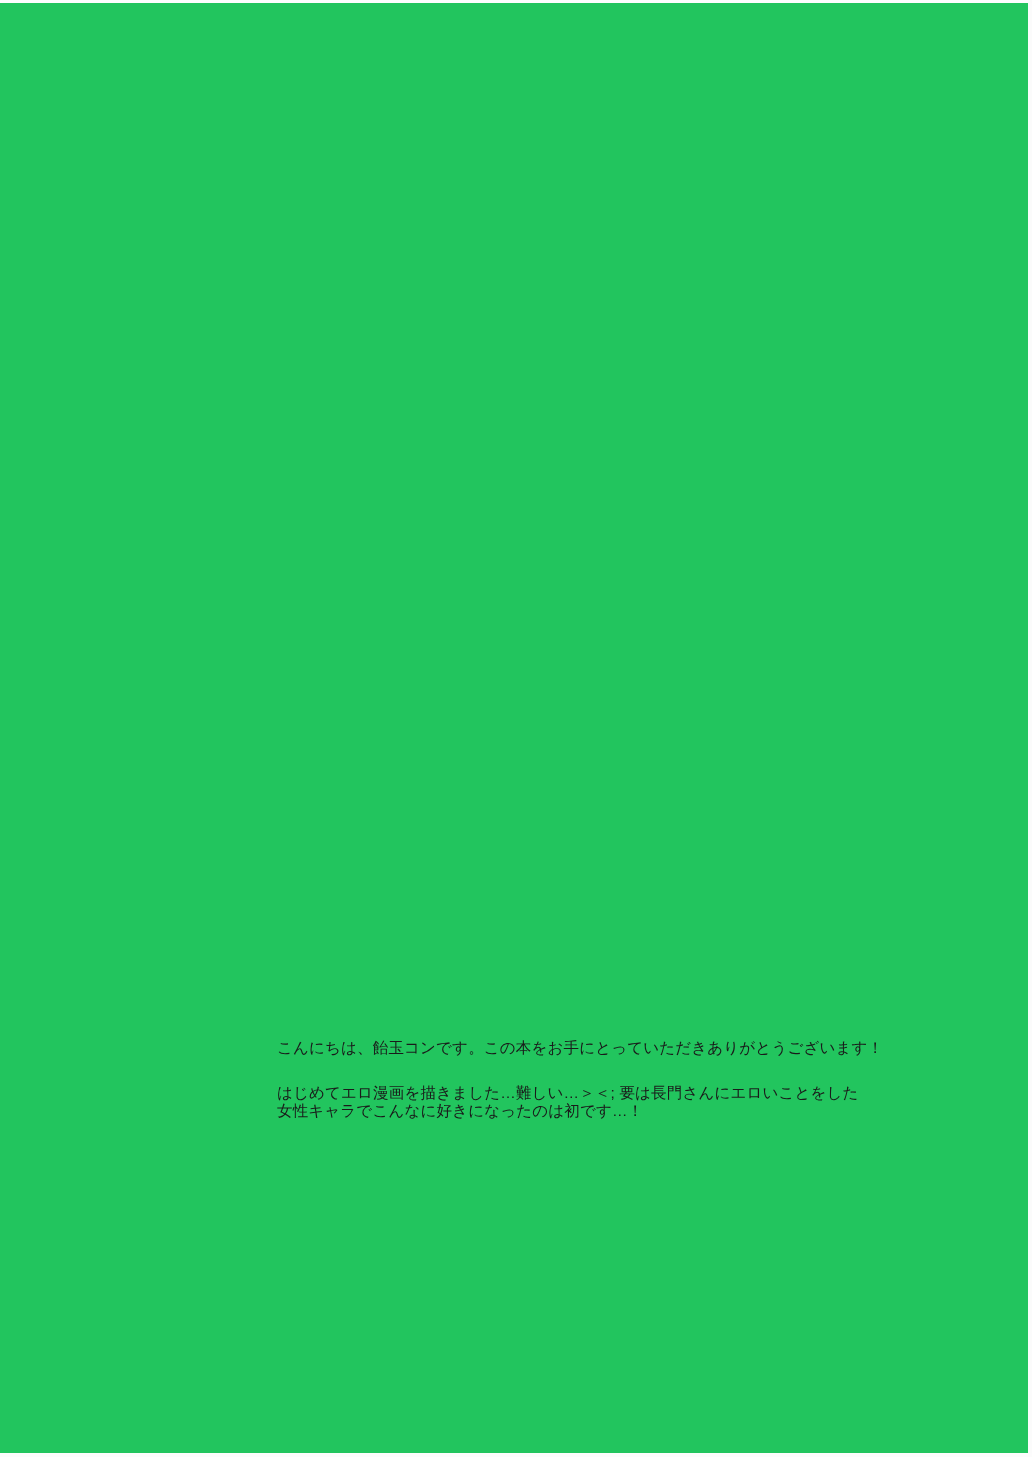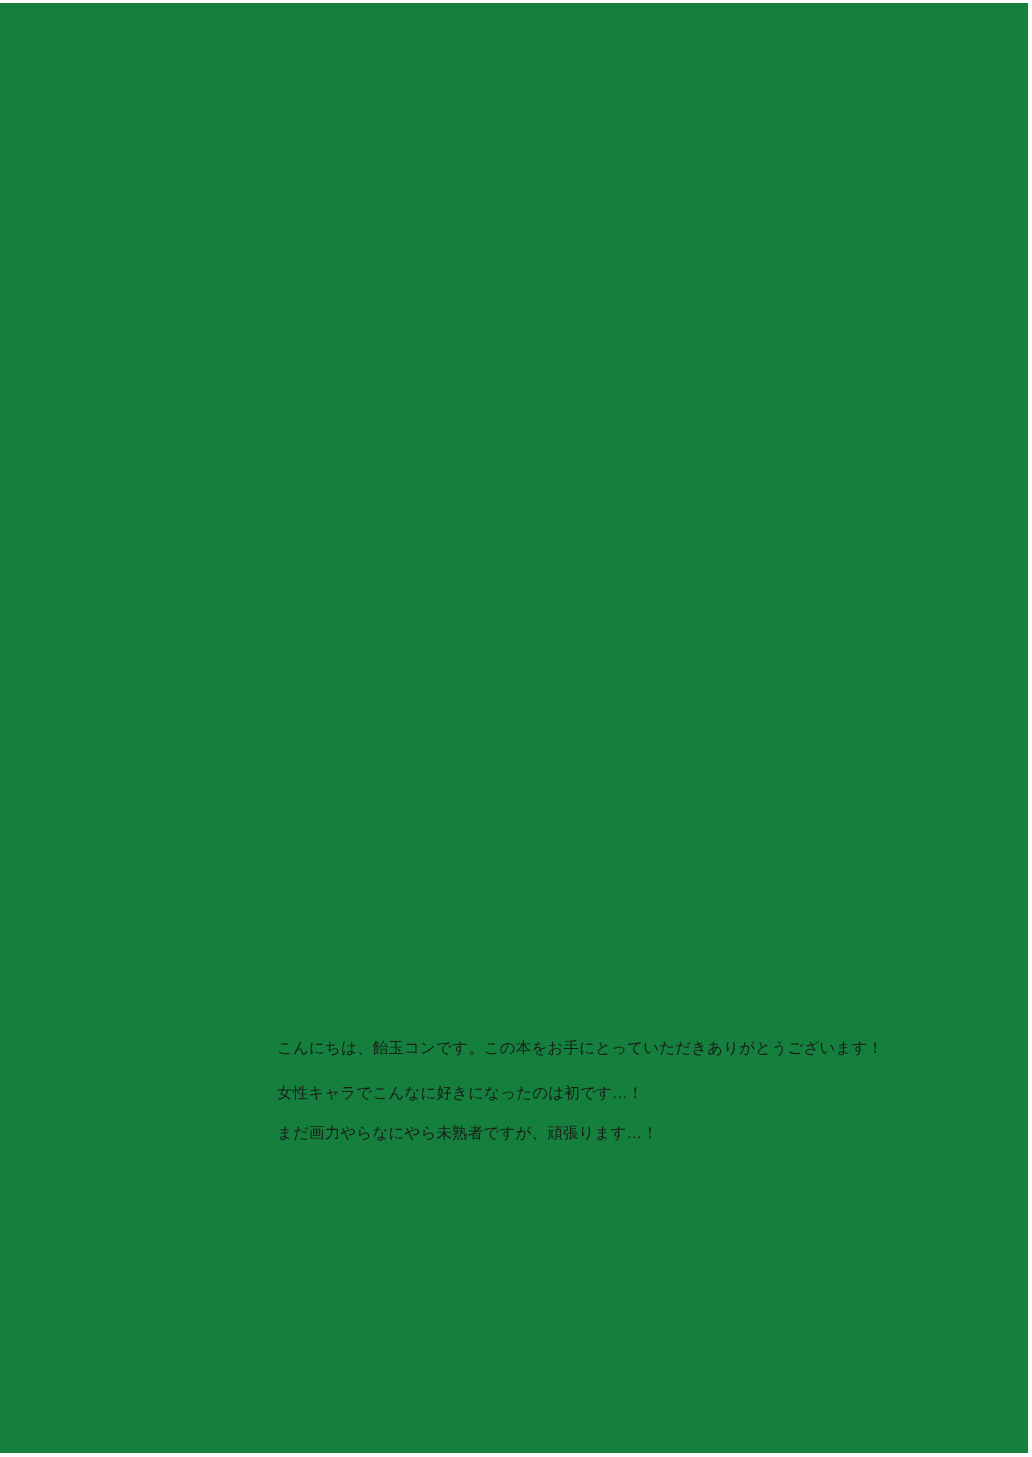--- a/index.html
+++ b/index.html
@@ -4,21 +4,21 @@
 <style>
   html, body {
     margin: 0;
     padding: 0;
     background: #ffffff;
   }
   .page {
     position: relative;
     width: 1032px;
     height: 1457px;
-    background: #15803d;
+    background: #22c55e;
     overflow: hidden;
     font-family: "Liberation Sans", sans-serif;
   }
   
   .scan-edge-top {
     position: absolute;
     left: 0; top: 0;
     width: 1032px; height: 3px;
     background: #fdfdfd;
   }
@@ -66,24 +66,24 @@
 
   <div class="afterword">
 
     <p class="para">
       <span class="line">こんにちは、飴玉コンです。この本をお手にとっていただきありがとうございます！</span>
     </p>
 
     <div class="gap-lg"></div>
 
     <p class="para">
+      <span class="line">はじめてエロ漫画を描きました…難しい…＞＜; 要は長門さんにエロいことをした</span>
       <span class="line">女性キャラでこんなに好きになったのは初です…！</span>
     </p>
 
     <div class="gap-sm"></div>
 
     <p class="para">
-      <span class="line">まだ画力やらなにやら未熟者ですが、頑張ります…！</span>
     </p>
 
   </div>
 
 </div>
 
 </body></html>

